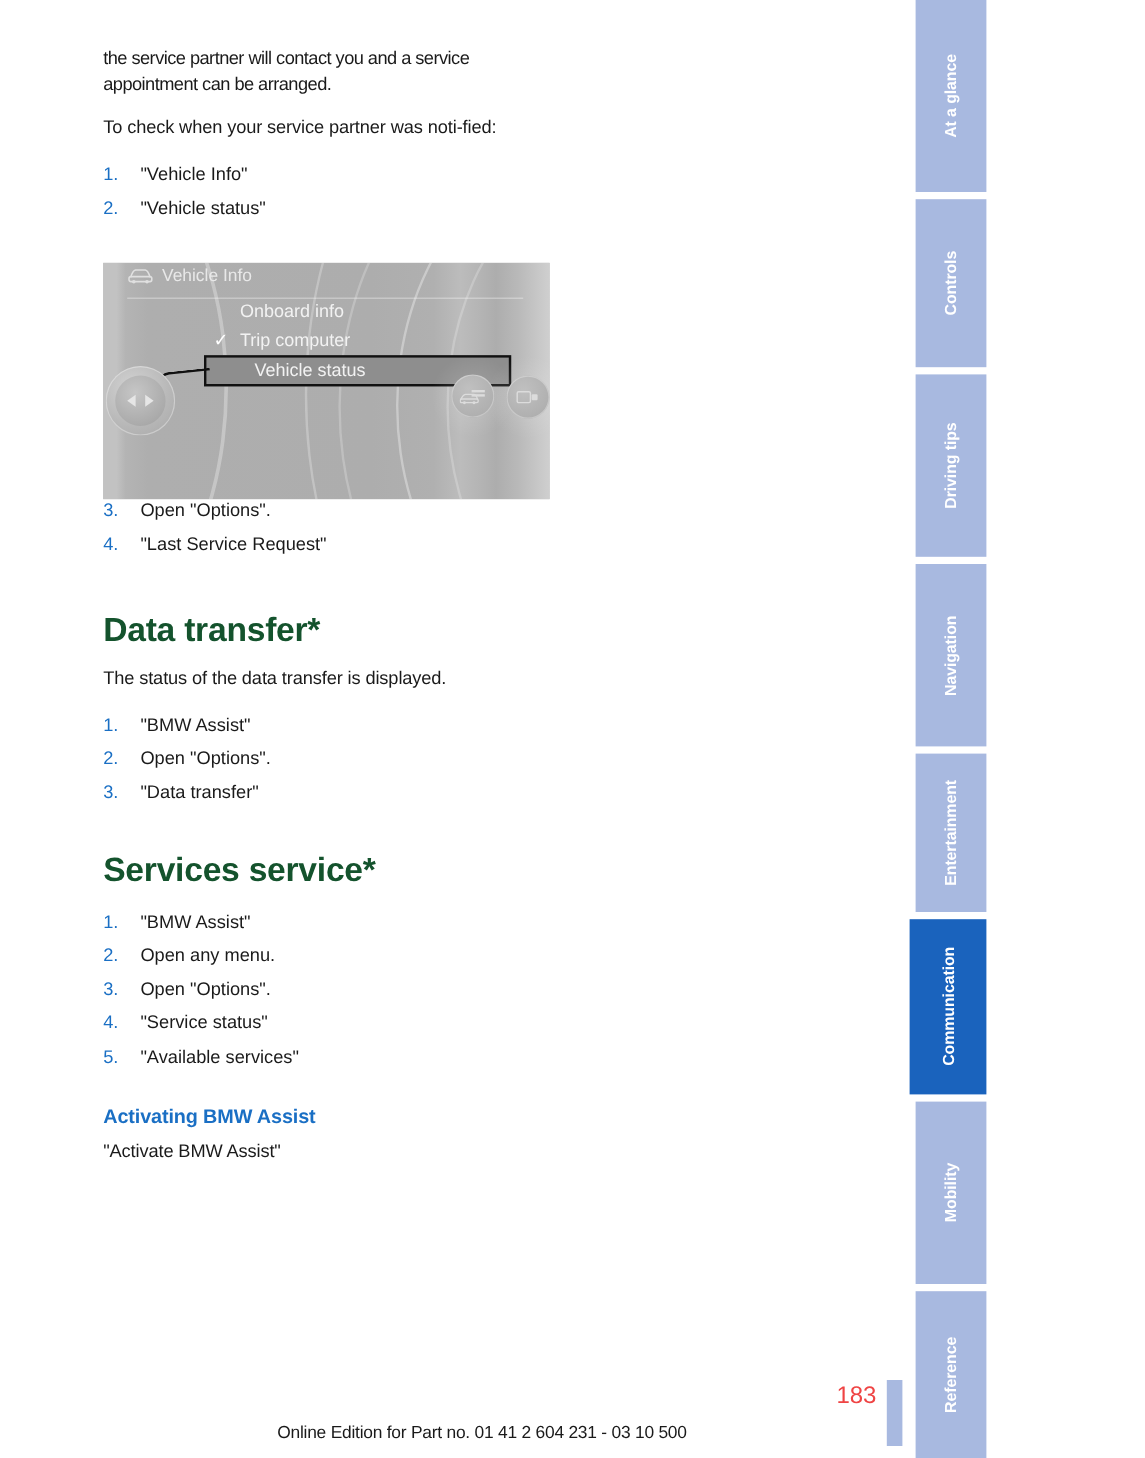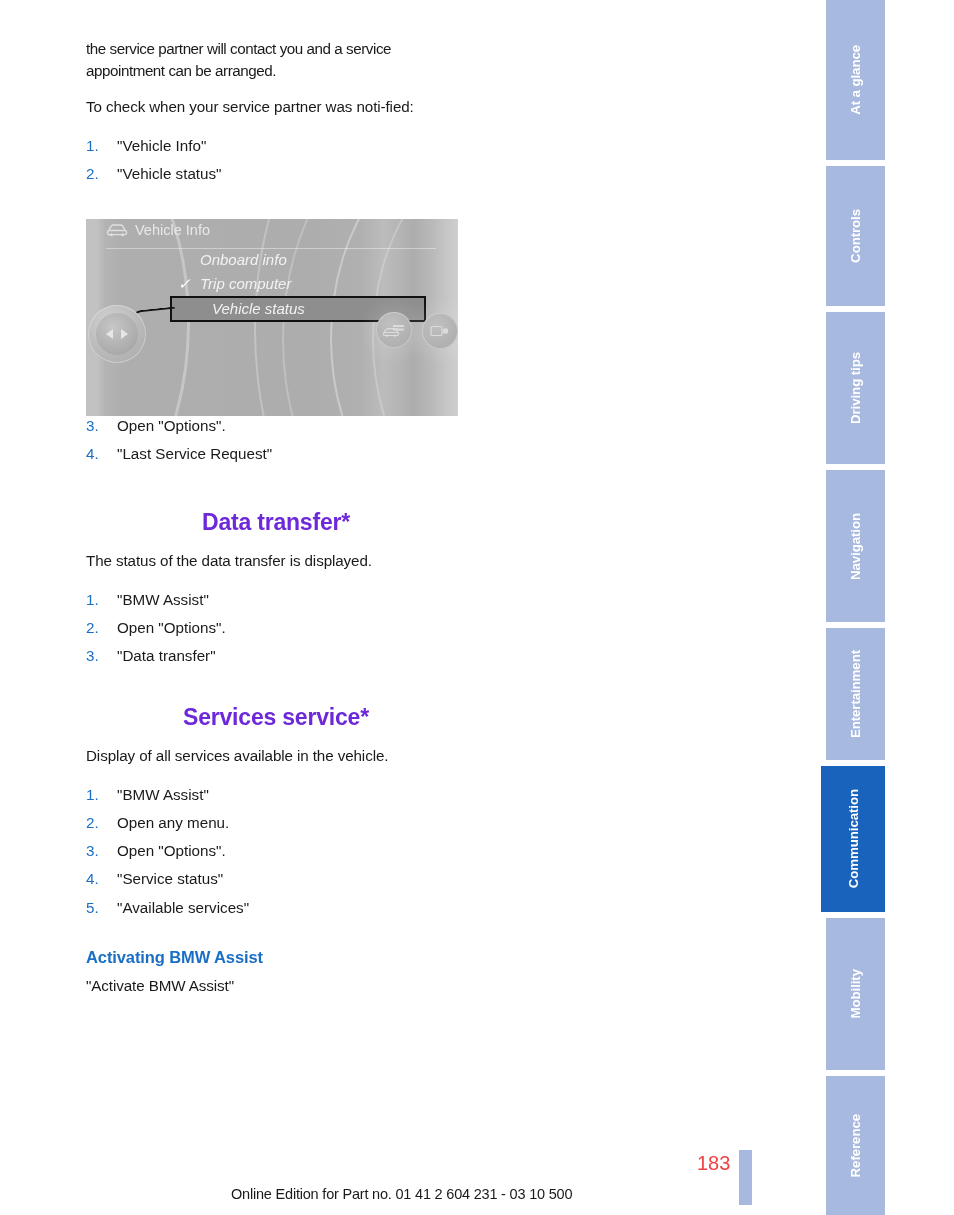--- a/index.html
+++ b/index.html
@@ -7,21 +7,21 @@
   html, body {
     width: 954px;
     height: 1215px;
     background: #ffffff;
     font-family: "Liberation Sans", sans-serif;
     overflow: hidden;
   }
 
   .page {
     position: relative;
-    width: 885px;
+    width: 822px;
     height: 1215px;
     background: #ffffff;
   }
 
   
   .content {
     position: absolute;
     left: 86px;
     top: 38px;
     width: 380px;
@@ -48,26 +48,25 @@
     color: #1a1a1a;
   }
   .steps li .num {
     color: #1a6fc4;
     width: 31px;
     flex: 0 0 31px;
   }
   .steps li .txt { flex: 1; }
 
   h2.section {
-    font-size: 23px;
+    font-size: 28px;
     font-weight: bold;
-    color: #6d28d9;
+    color: #14532d;
     margin: 34px 0 14px 0;
     letter-spacing: -0.2px;
-    text-align: center;
   }
   h2.section.first { margin-top: 40px; }
 
   h3.sub {
     font-size: 16.5px;
     font-weight: bold;
     color: #1a6fc4;
     margin: 26px 0 8px 0;
     letter-spacing: -0.1px;
   }
@@ -128,21 +127,20 @@
     width: 260px;
   }
   .menu-item {
     color: #f2f2f2;
     font-size: 15px;
     height: 24px;
     line-height: 24px;
     padding-left: 26px;
     position: relative;
     white-space: nowrap;
-    font-style: italic;
   }
   .menu-item .check {
     position: absolute;
     left: 4px; top: 0;
     font-size: 15px;
     color: #ffffff;
   }
   .menu-item.selected {
     background: #8e8e8e;
     border: 2px solid #111111;
@@ -317,21 +315,20 @@
       </li>
       <li>
         <span class="num">3.</span>
         <span class="txt">"Data transfer"</span>
       </li>
     </ol>
 
     <h2 class="section">Services service*</h2>
 
 
-    <p class="para">Display of all services available in the vehicle.</p>
 
     <ol class="steps">
       <li>
         <span class="num">1.</span>
         <span class="txt">"BMW Assist"</span>
       </li>
       <li>
         <span class="num">2.</span>
         <span class="txt">Open any menu.</span>
       </li>

